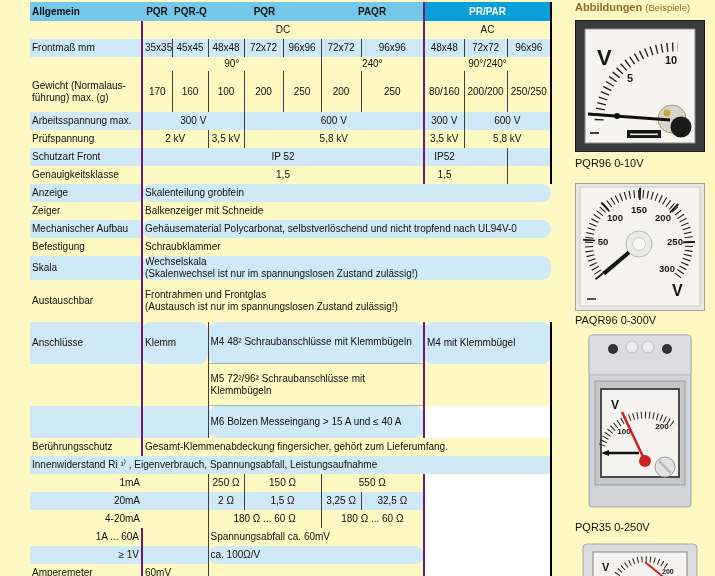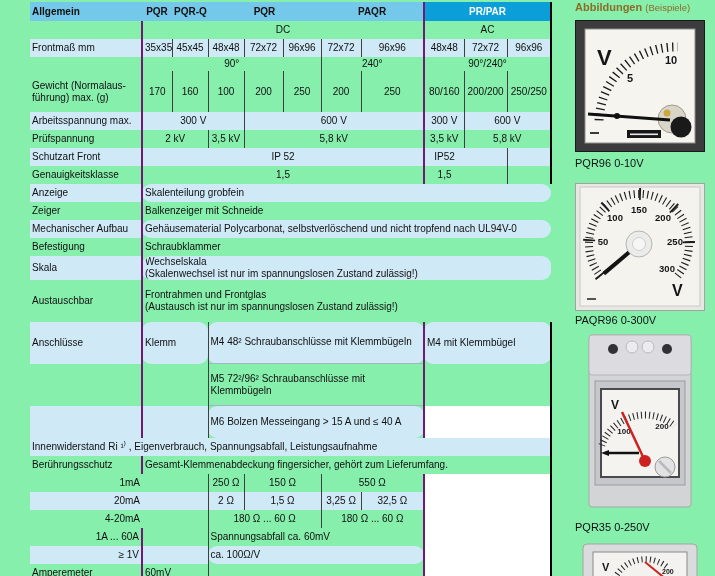--- a/index.html
+++ b/index.html
@@ -1,16 +1,16 @@
 <!DOCTYPE html>
 <html><head>
 <meta charset="utf-8">
 <style>
   html,body{margin:0;padding:0;background:#fff;}
-  .page{position:relative;width:715px;height:576px;background:#86efac;overflow:hidden;
+  .page{position:relative;width:715px;height:576px;background:#fef9c3;overflow:hidden;
         font-family:"Liberation Sans",sans-serif;color:#101010;}
   table.spec{position:absolute;left:30px;top:2px;width:521px;border-collapse:collapse;
              table-layout:fixed;font-size:10px;color:#101010;}
   table.spec td{padding:0 2px;vertical-align:middle;line-height:1.18;overflow:hidden;}
   tr.bl td{background:#cfe9f6;}
   table.spec td.w{background:#ffffff;}
   tr.hd td{background:#74c8e9;font-weight:bold;white-space:nowrap;overflow:visible;height:19px;}
   tr.hd td.prp{background:#0a9fd8;color:#ffffff;}
   .c{text-align:center;}
   .l{text-align:left;padding-left:6px;border-radius:9px;}
@@ -184,27 +184,27 @@
       <td class="B R" colspan="3"></td>
     </tr>
 
     <tr class="h19 bl">
       <td class="lbl"></td>
       <td class="B" colspan="2"></td>
       <td class="l b t" colspan="5">M6 Bolzen Messeingang &gt; 15 A und ≤ 40 A</td>
       <td class="B R w" colspan="3"></td>
     </tr>
 
-    <tr class="h18 bl">
-      <td class="lbl R" colspan="11">Innenwiderstand Ri ¹⁾ , Eigenverbrauch, Spannungsabfall, Leistungsaufnahme</td>
-    </tr>
-
     <tr class="h18">
       <td class="lbl">Berührungsschutz</td>
       <td class="l B R" colspan="10">Gesamt-Klemmenabdeckung fingersicher, gehört zum Lieferumfang.</td>
+    </tr>
+
+    <tr class="h18 bl">
+      <td class="lbl R" colspan="11">Innenwiderstand Ri ¹⁾ , Eigenverbrauch, Spannungsabfall, Leistungsaufnahme</td>
     </tr>
 
     <tr class="h18">
       <td class="r">1mA</td>
       <td colspan="2"></td>
       <td class="c b">250 Ω</td>
       <td class="c b" colspan="2">150 Ω</td>
       <td class="c b" colspan="2">550 Ω</td>
       <td class="B R w" colspan="3"></td>
     </tr>

